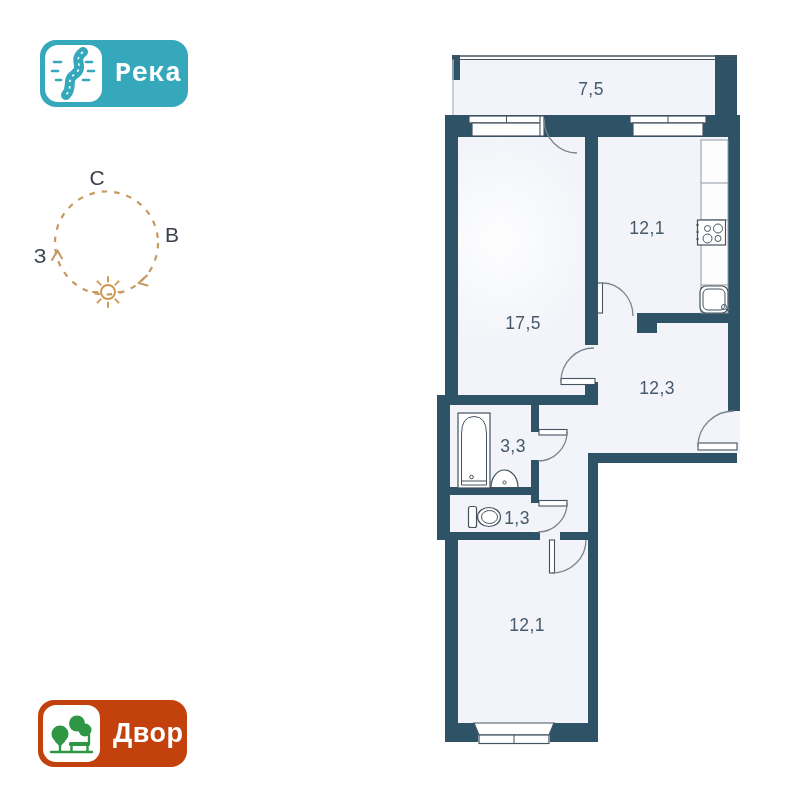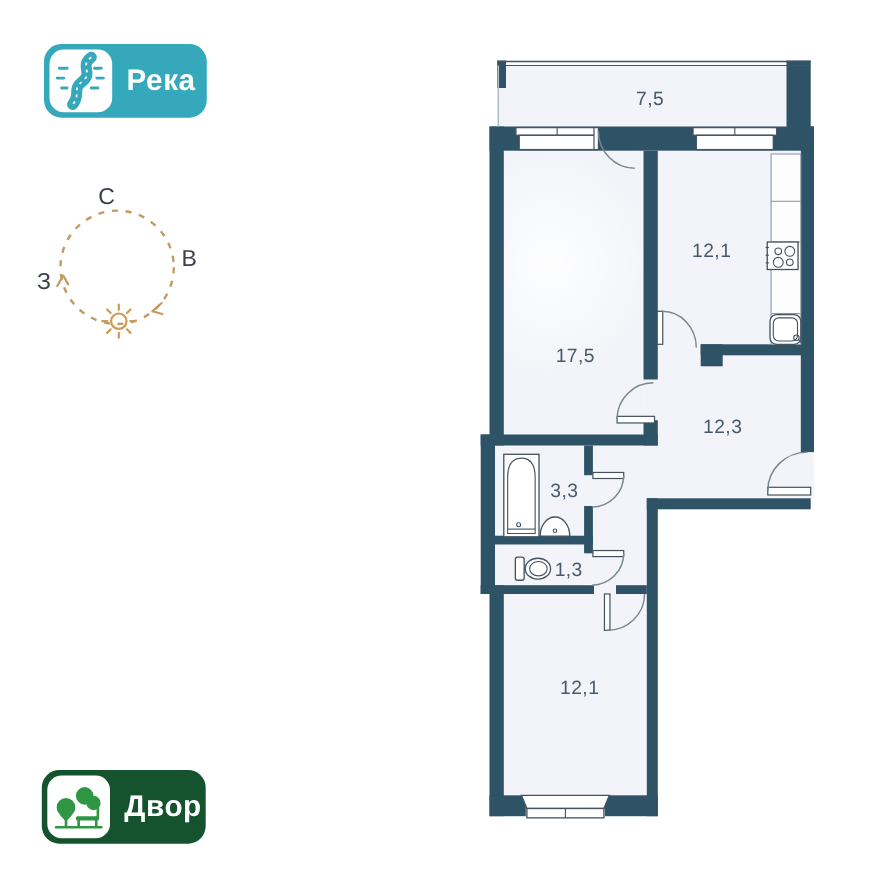--- a/index.html
+++ b/index.html
@@ -2,22 +2,22 @@
 <html><head>
 <meta charset="utf-8">
 <style>
   html,body{margin:0;padding:0;background:#fff;}
   .stage{position:relative;width:800px;height:800px;background:#ffffff;overflow:hidden;
          font-family:"Liberation Sans", sans-serif;}
   .badge{position:absolute;display:flex;align-items:center;border-radius:16px;height:67px;}
   .badge .chip{background:#fff;border-radius:13px;width:57px;height:57px;margin-left:5px;
                display:flex;align-items:center;justify-content:center;}
   .badge .lbl{color:#ffffff;font-size:27px;font-weight:600;margin-left:13px;letter-spacing:.5px;}
-  .badge-river{left:40px;top:40px;width:148px;background:#35a8bb;}
-  .badge-yard{left:38px;top:700px;width:149px;background:#14532d;}
+  .badge-river{left:40px;top:40px;width:148px;background:#35a8bb;font-family:Liberation Mono, monospace;}
+  .badge-yard{left:38px;top:700px;width:149px;background:#c2410c;}
   .compass{position:absolute;left:25px;top:165px;}
   .planwrap{position:absolute;left:0;top:0;}
   .wall{fill:#2e5266;}
   .floor{fill:#f2f4f9;}
   .fixture{fill:#ffffff;stroke:#44535f;stroke-width:1.2;}
   .fixline{stroke:#44535f;stroke-width:1;fill:none;}
   .arc{stroke:#78868f;stroke-width:1.3;fill:none;}
   .leaf{fill:#ffffff;stroke:#44535f;stroke-width:1.1;}
   .roomlabel{fill:#465a6b;font-size:17.5px;letter-spacing:.4px;text-anchor:middle;
              font-family:"Liberation Sans", sans-serif;}

